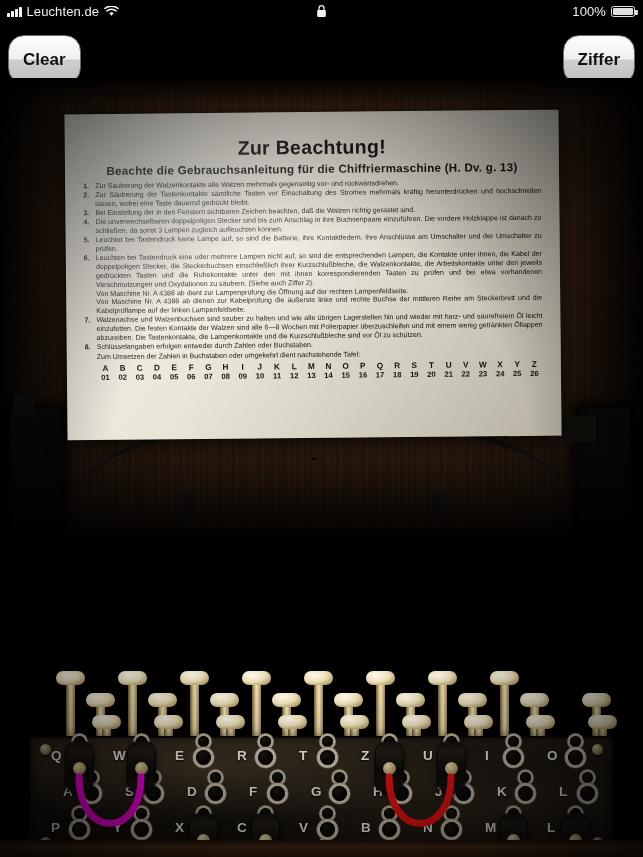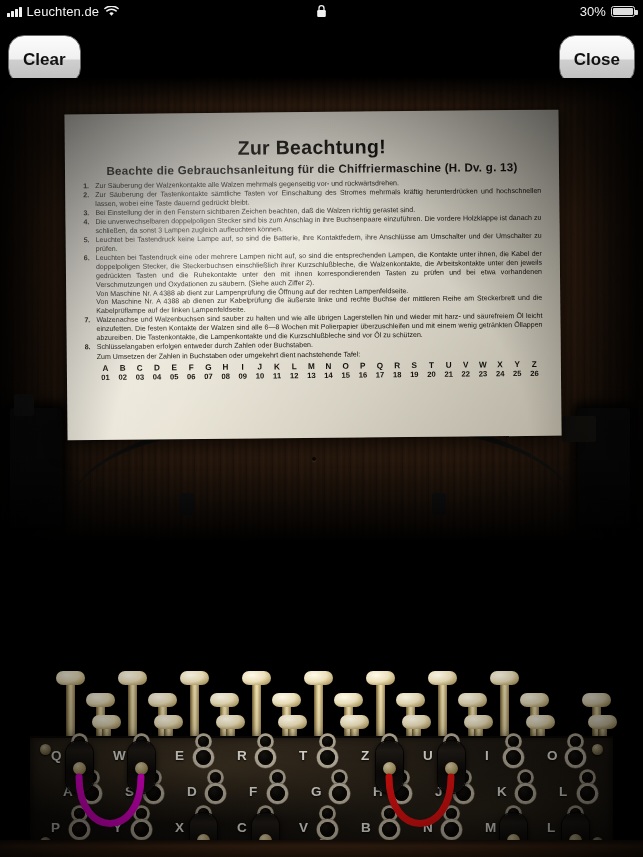--- a/index.html
+++ b/index.html
@@ -188,30 +188,30 @@
     </div>
     <div class="sb-center">
       <span class="lock">
         <svg width="11" height="14" viewBox="0 0 11 14">
           <path d="M3 6 V4.2 A2.5 2.5 0 0 1 8 4.2 V6" stroke="#f2f2f2" stroke-width="1.3" fill="none"></path>
           <rect x="1.2" y="6" width="8.6" height="7" rx="1.2" fill="#f2f2f2"></rect>
         </svg>
       </span>
     </div>
     <div class="sb-right">
-      <span class="batt-pct">30%</span>
+      <span class="batt-pct">100%</span>
       <span class="batt">
           <i></i>
         </span>
     </div>
   </div>
 
   <div class="toolbar">
     <div class="btn btn-clear">Clear</div>
-    <div class="btn btn-close">Close</div>
+    <div class="btn btn-close">Ziffer</div>
   </div>
 
   <div class="photo">
 
     <div class="lid">
       <div class="hinge hinge-l">
         <div class="hinge-tab" style="left:4px;top:-14px;width:20px;height:22px;"></div>
       </div>
       <div class="hinge hinge-r">
         <div class="hinge-tab" style="left:-16px;top:8px;width:34px;height:26px;background:#1d1a15;"></div>

